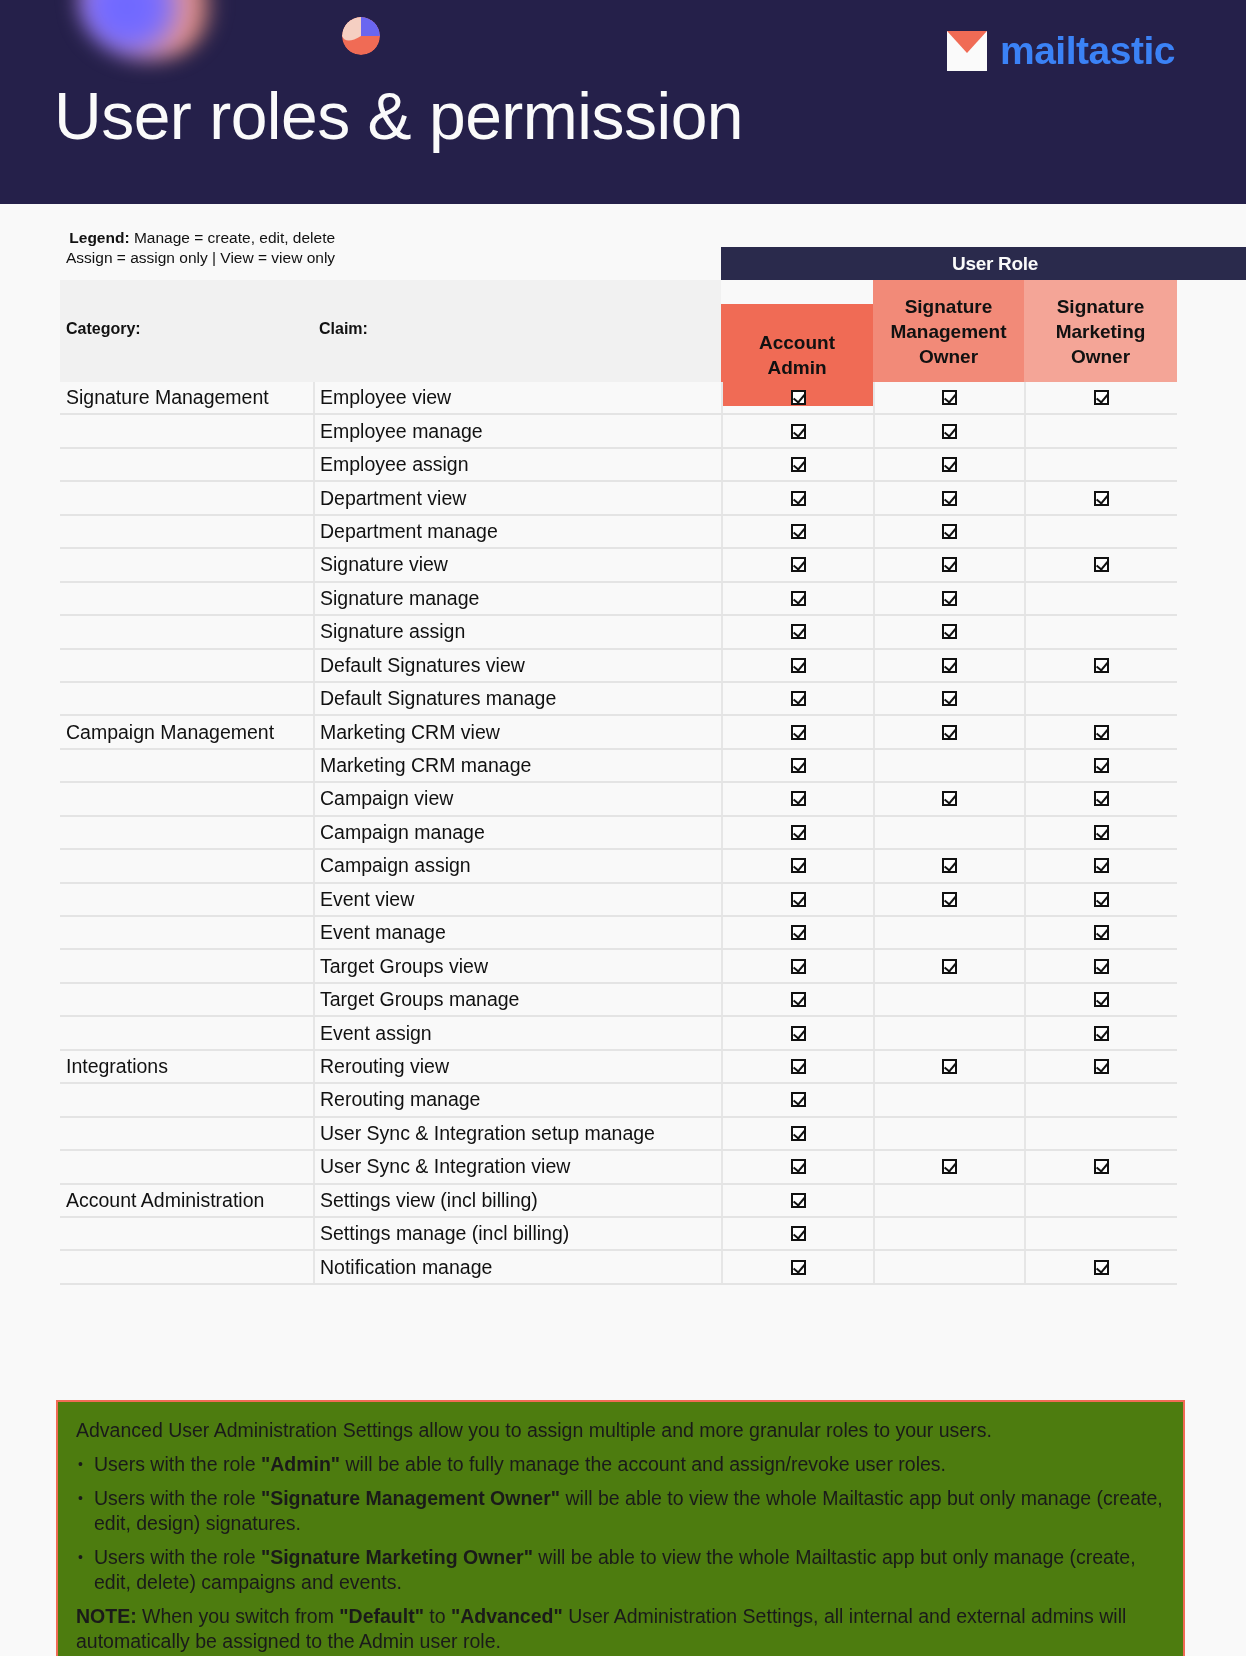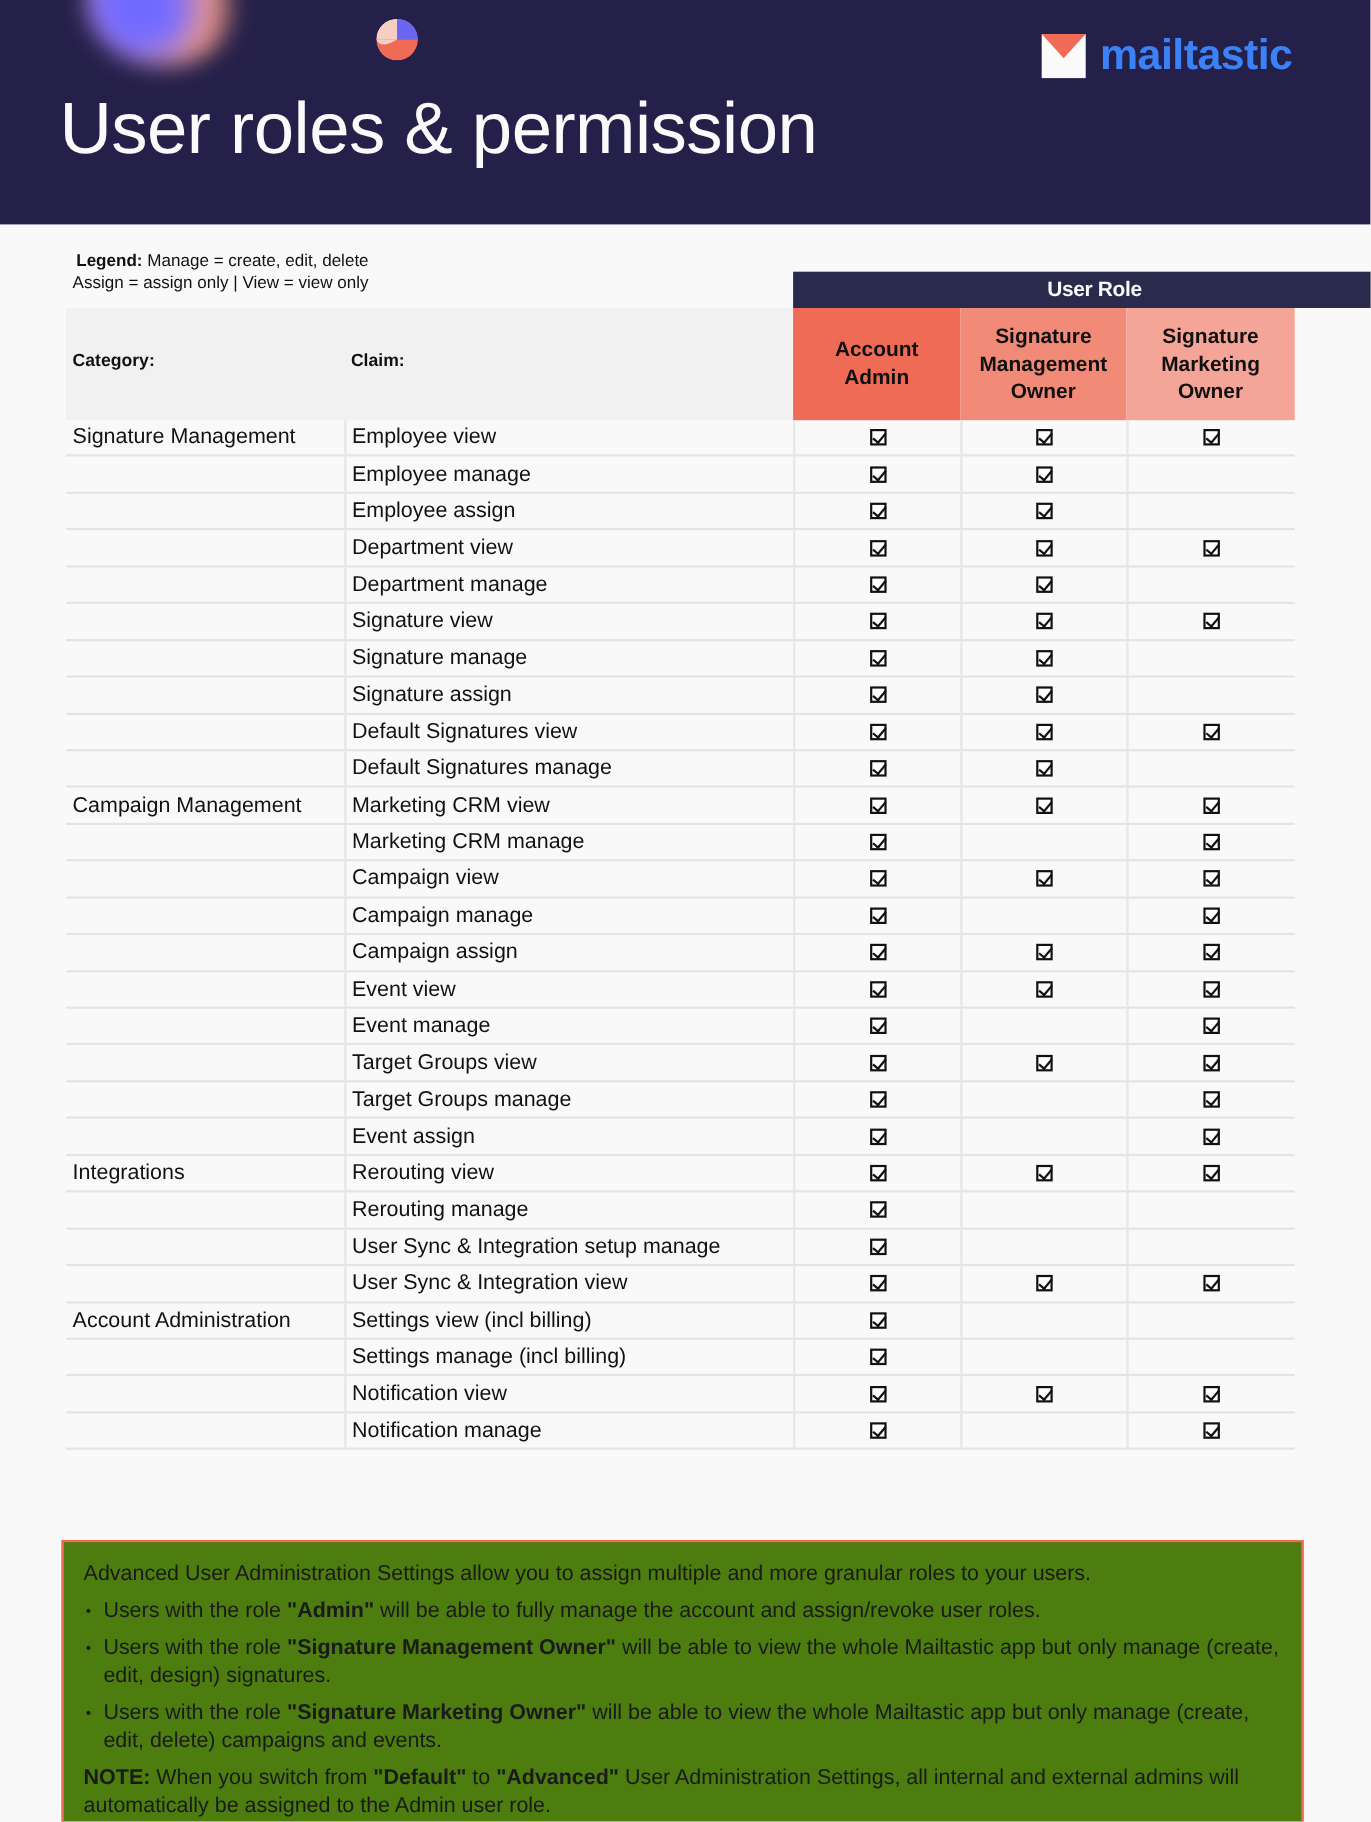--- a/index.html
+++ b/index.html
@@ -74,21 +74,21 @@
 <div class="legend">
   <div><b>Legend:</b> <span>Manage = create, edit, delete</span></div>
   <div>Assign = assign only | View = view only</div>
 </div>
 
 <div class="userrole">User Role</div>
 <div class="thead-bg"></div>
 <div class="th-label" style="left:66px">Category:</div>
 <div class="th-label" style="left:319px">Claim:</div>
 <div id="role-headers">
-    <div class="role-h" style="left: 721px; width: 152px; background: rgb(240, 107, 85);">
+    <div class="role-h" style="left: 721px; width: 152px; background: rgb(240, 107, 85); margin-top: 24px;">
       <div>
         <div>Account</div>
         <div>Admin</div>
       </div>
     </div>
     <div class="role-h" style="left: 873px; width: 151px; background: rgb(242, 138, 120);">
       <div>
         <div>Signature</div>
         <div>Management</div>
         <div>Owner</div>
@@ -396,33 +396,20 @@
       <div class="cell c-role c-r2"></div>
     </div>
     <div class="row">
       <div class="cell c-cat"></div>
       <div class="cell c-claim">Settings manage (incl billing)</div>
       <div class="cell c-role c-r0">
         <span class="chk"></span>
       </div>
       <div class="cell c-role c-r1"></div>
       <div class="cell c-role c-r2"></div>
-    </div>
-    <div class="row">
-      <div class="cell c-cat"></div>
-      <div class="cell c-claim">Notification view</div>
-      <div class="cell c-role c-r0">
-        <span class="chk"></span>
-      </div>
-      <div class="cell c-role c-r1">
-        <span class="chk"></span>
-      </div>
-      <div class="cell c-role c-r2">
-        <span class="chk"></span>
-      </div>
     </div>
     <div class="row">
       <div class="cell c-cat"></div>
       <div class="cell c-claim">Notification manage</div>
       <div class="cell c-role c-r0">
         <span class="chk"></span>
       </div>
       <div class="cell c-role c-r1"></div>
       <div class="cell c-role c-r2">
         <span class="chk"></span>

